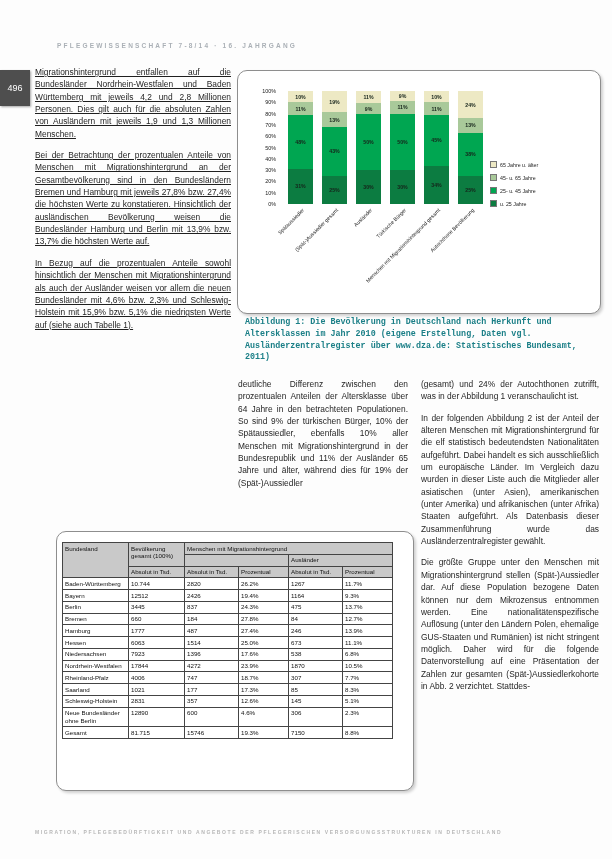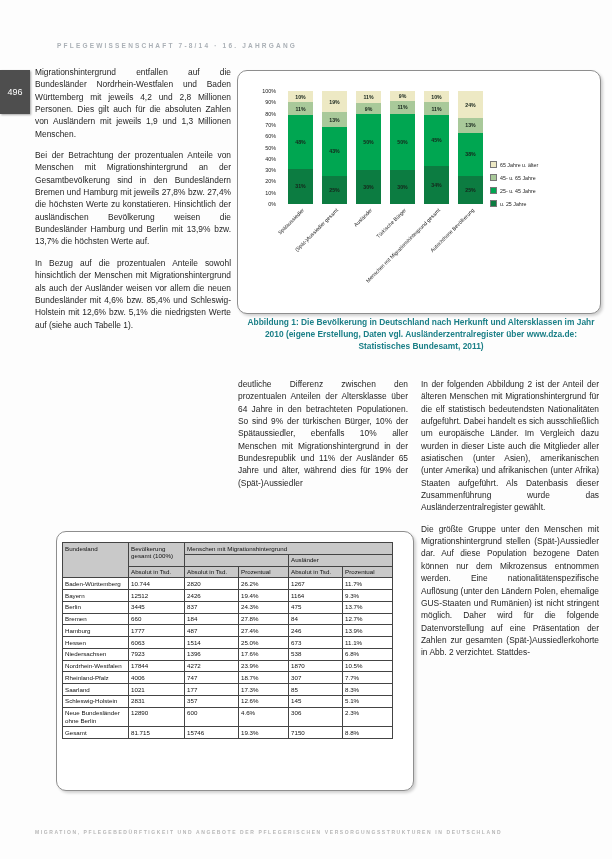--- a/index.html
+++ b/index.html
@@ -5,26 +5,26 @@
   html,body { margin:0; padding:0; background:#ffffff; }
   .page {
     position:relative; width:612px; height:859px; background:#fdfdfd;
     font-family:"Liberation Sans", sans-serif; color:#1f1f1f; overflow:hidden;
   }
   .header-line {
     position:absolute; left:57px; top:42px; font-size:6.5px; font-weight:bold;
     letter-spacing:2.2px; color:#aab0b6; text-transform:uppercase; white-space:nowrap;
   }
   .page-tab {
-    position:absolute; left:0; top:70px; width:30px; height:44px; background:#4e4e4e;
+    position:absolute; left:0; top:70px; width:30px; height:36px; background:#4e4e4e;
     color:#fff; font-size:9px; display:flex; align-items:center; justify-content:center;
     box-shadow:1px 1px 2px rgba(0,0,0,.35);
   }
   .col { position:absolute; }
-  .col-left  { left:35px;  top:66px;  width:196px; }
+  .col-left  { left:35px;  top:66px;  width:196px;text-decoration:underline; }
   .col-mid   { left:238px; top:378px; width:170px; max-height:152px; overflow:hidden; }
   .col-right { left:421px; top:378px; width:178px; }
   p.body { font-size:8.4px; line-height:1.47; text-align:justify; margin:0 0 9px 0; }
   .figure-box {
     position:absolute; left:237px; top:70px; width:362px; height:242px;
     border:1.5px solid #8e8e8e; border-radius:10px; background:#fff;
     box-shadow:2px 2px 3px rgba(0,0,0,.18);
   }
   .chart { position:absolute; left:0; top:0; right:0; bottom:0; }
   .y-label { position:absolute; width:30px; text-align:right; font-size:5.4px; color:#222; }
@@ -34,21 +34,21 @@
   .x-label {
     position:absolute; width:110px; text-align:right; font-size:5.2px; color:#222;
     transform:rotate(-45deg); transform-origin:100% 0; white-space:nowrap;
   }
   .legend { position:absolute; }
   .legend-item { display:flex; align-items:center; margin-bottom:6px; }
   .legend-swatch { width:5px; height:5px; margin-right:3px; border:0.5px solid #777; flex:none; }
   .legend-label { font-size:5.3px; color:#222; white-space:nowrap; }
   .caption {
     position:absolute; font-size:8.4px; font-weight:bold; line-height:1.4;
-    color:#1b7f87; text-align:center;
+    color:#1b7f87; text-align:left;font-family:Liberation Mono, monospace;
   }
   .fig-caption   { left:245px; top:317px; width:352px; }
   .table-caption { left:62px;  top:793px; width:346px; }
   .table-box {
     position:absolute; left:56px; top:531px; width:356px; height:258px;
     border:1.5px solid #8e8e8e; border-radius:10px; background:#fff;
     box-shadow:2px 2px 3px rgba(0,0,0,.18);
   }
   table.data-table {
     position:absolute; left:62px; top:542px; border-collapse:collapse;
@@ -71,21 +71,21 @@
 
   <div class="header-line">PFLEGEWISSENSCHAFT 7-8/14 · 16. JAHRGANG</div>
 
   <div class="page-tab">
     <span>496</span>
   </div>
 
   <div class="col col-left">
     <p class="body">Migrationshintergrund entfallen auf die Bundesländer Nordrhein-Westfalen und Baden Württemberg mit jeweils 4,2 und 2,8 Millionen Personen. Dies gilt auch für die absoluten Zahlen von Ausländern mit jeweils 1,9 und 1,3 Millionen Menschen.</p>
     <p class="body">Bei der Betrachtung der prozentualen Anteile von Menschen mit Migrationshintergrund an der Gesamtbevölkerung sind in den Bundesländern Bremen und Hamburg mit jeweils 27,8% bzw. 27,4% die höchsten Werte zu konstatieren. Hinsichtlich der ausländischen Bevölkerung weisen die Bundesländer Hamburg und Berlin mit 13,9% bzw. 13,7% die höchsten Werte auf.</p>
-    <p class="body">In Bezug auf die prozentualen Anteile sowohl hinsichtlich der Menschen mit Migrationshintergrund als auch der Ausländer weisen vor allem die neuen Bundesländer mit 4,6% bzw. 85,4% und Schleswig-Holstein mit 12,6% bzw. 5,1% die niedrigsten Werte auf (siehe auch Tabelle 1).</p>
+    <p class="body">In Bezug auf die prozentualen Anteile sowohl hinsichtlich der Menschen mit Migrationshintergrund als auch der Ausländer weisen vor allem die neuen Bundesländer mit 4,6% bzw. 2,3% und Schleswig-Holstein mit 15,9% bzw. 5,1% die niedrigsten Werte auf (siehe auch Tabelle 1).</p>
   </div>
 
   <div class="figure-box">
     <div class="chart" id="chart">
         <div class="y-label" style="left: 8px; top: 130px;">0%</div>
         <div class="y-label" style="left: 8px; top: 118.7px;">10%</div>
         <div class="y-label" style="left: 8px; top: 107.4px;">20%</div>
         <div class="y-label" style="left: 8px; top: 96.1px;">30%</div>
         <div class="y-label" style="left: 8px; top: 84.8px;">40%</div>
         <div class="y-label" style="left: 8px; top: 73.5px;">50%</div>
@@ -205,20 +205,21 @@
       </div>
   </div>
 
   <div class="caption fig-caption">Abbildung 1: Die Bevölkerung in Deutschland nach Herkunft und Altersklassen im Jahr 2010 (eigene Erstellung, Daten vgl. Ausländerzentralregister über www.dza.de: Statistisches Bundesamt, 2011)</div>
 
   <div class="col col-mid">
     <p class="body">deutliche Differenz zwischen den prozentualen Anteilen der Altersklasse über 64 Jahre in den betrachteten Populationen. So sind 9% der türkischen Bürger, 10% der Spätaussiedler, ebenfalls 10% aller Menschen mit Migrationshintergrund in der Bundesrepublik und 11% der Ausländer 65 Jahre und älter, während dies für 19% der (Spät-)Aussiedler</p>
   </div>
 
   <div class="col col-right">
+    <p class="body">(gesamt) und 24% der Autochthonen zutrifft, was in der Abbildung 1 veranschaulicht ist.</p>
     <p class="body">In der folgenden Abbildung 2 ist der Anteil der älteren Menschen mit Migrationshintergrund für die elf statistisch bedeutendsten Nationalitäten aufgeführt. Dabei handelt es sich ausschließlich um europäische Länder. Im Vergleich dazu wurden in dieser Liste auch die Mitglieder aller asiatischen (unter Asien), amerikanischen (unter Amerika) und afrikanischen (unter Afrika) Staaten aufgeführt. Als Datenbasis dieser Zusammenführung wurde das Ausländerzentralregister gewählt.</p>
     <p class="body">Die größte Gruppe unter den Menschen mit Migrationshintergrund stellen (Spät-)Aussiedler dar. Auf diese Population bezogene Daten können nur dem Mikrozensus entnommen werden. Eine nationalitätenspezifische Auflösung (unter den Ländern Polen, ehemalige GUS-Staaten und Rumänien) ist nicht stringent möglich. Daher wird für die folgende Datenvorstellung auf eine Präsentation der Zahlen zur gesamten (Spät-)Aussiedlerkohorte in Abb. 2 verzichtet. Stattdes-</p>
   </div>
 
   <div class="table-box"></div>
 
   <table class="data-table">
     <colgroup>
       <col style="width:66px">
         <col style="width:56px">

